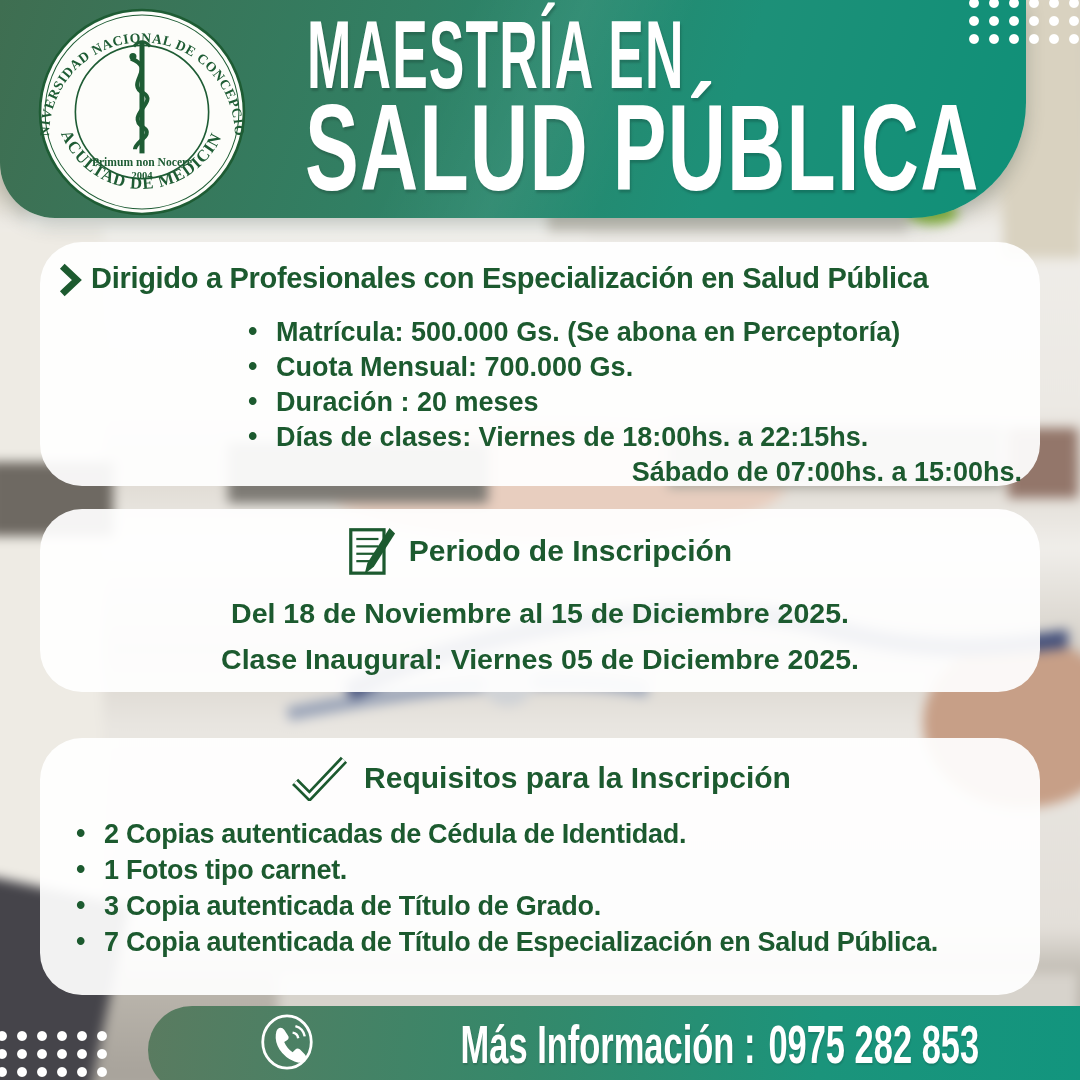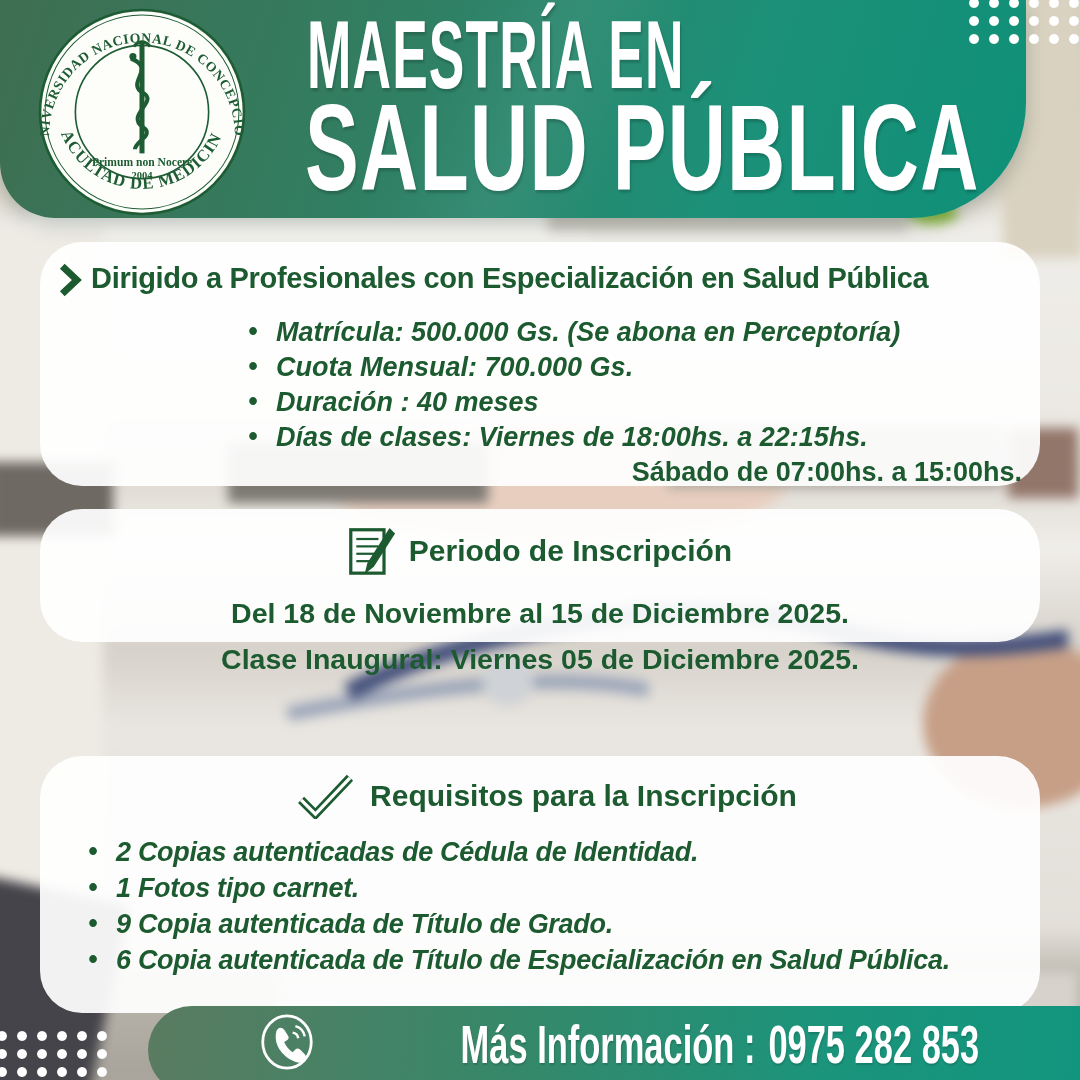--- a/index.html
+++ b/index.html
@@ -43,27 +43,27 @@
   .seal { position:absolute; left:36px; top:6px; width:212px; height:212px; }
   .title-l1,.title-l2 { position:absolute; color:#fff; font-weight:700; line-height:1;
             white-space:nowrap; transform-origin:left top; text-shadow:2px 3px 3px rgba(0,0,0,.18); z-index:5; }
   .title-l1 { left:307px; top:6px;  font-size:97px;  letter-spacing:2px; transform:scaleX(0.55); }
   .title-l2 { left:305px; top:87px; font-size:122px; letter-spacing:2px; transform:scaleX(0.66); }
 
   
   .card { position:absolute; left:40px; width:1000px; background:rgba(255,255,255,.93);
           border-radius:42px; color:#1c5a2f; z-index:5; box-sizing:border-box; }
   .c1 { top:242px; height:244px; padding:20px 18px 0 18px; }
-  .c2 { top:509px; height:133px; text-align:center; }
-  .c3 { top:756px; height:257px;padding-left:12px; }
+  .c2 { top:509px; height:183px; text-align:center; }
+  .c3 { top:738px; height:257px; }
 
   .c1-heading { display:flex; align-items:flex-start; gap:9px; font-size:29px; font-weight:700; letter-spacing:-0.3px; }
   .blist { list-style:none; margin:0; padding:0; font-weight:700; }
   .c1 .blist { margin:17px 0 0 188px; font-size:27px; line-height:35px; }
-  .blist li { position:relative; padding-left:30px;font-style:italic; }
+  .blist li { position:relative; padding-left:30px; }
   .blist li::before { content:"\2022"; position:absolute; left:2px; top:-1px; }
   .cont-line { padding-left:238px; font-size:27px; line-height:35px; font-weight:700; margin-left:188px;text-align:right; }
 
   .card-heading-center { display:flex; justify-content:center; align-items:center; gap:13px;
           font-size:30px; font-weight:700; }
   .c2 .card-heading-center { padding-top:16px; }
   .c2 .date-line { font-size:28.5px; font-weight:700; }
   .c2 .dl1 { margin-top:20px; }
   .c2 .dl2 { margin-top:13px; }
 
@@ -140,21 +140,21 @@
   <div class="card c1">
     <div class="c1-heading">
       <svg width="24" height="36" viewBox="0 0 28 40">
         <path d="M 5,4 L 22,20 L 5,36" stroke="#1c5a2f" stroke-width="8" fill="none"></path>
       </svg>
       <span>Dirigido a Profesionales con Especialización en Salud Pública</span>
     </div>
     <ul class="blist">
       <li>Matrícula: 500.000 Gs. (Se abona en Perceptoría)</li>
       <li>Cuota Mensual: 700.000 Gs.</li>
-      <li>Duración : 40 meses</li>
+      <li>Duración : 20 meses</li>
       <li>Días de clases: Viernes de 18:00hs. a 22:15hs.</li>
     </ul>
     <div class="cont-line">Sábado de 07:00hs. a 15:00hs.</div>
   </div>
 
   <div class="card c2">
     <div class="card-heading-center">
       <svg width="48" height="52" viewBox="0 0 52 56">
         <rect x="3" y="5" width="36" height="47" fill="none" stroke="#1c5a2f" stroke-width="3.5"></rect>
         <g stroke="#1c5a2f" stroke-width="2.4">
@@ -175,22 +175,22 @@
     <div class="card-heading-center">
       <svg width="62" height="46" viewBox="0 0 64 48">
         <path d="M 6,28 L 21,43 L 57,5" stroke="#1c5a2f" stroke-width="9" fill="none"></path>
         <path d="M 6,28 L 21,43 L 57,5" stroke="#ffffff" stroke-width="3.5" fill="none"></path>
       </svg>
       <span>Requisitos para la Inscripción</span>
     </div>
     <ul class="blist">
       <li>2 Copias autenticadas de Cédula de Identidad.</li>
       <li>1 Fotos tipo carnet.</li>
-      <li>9 Copia autenticada de Título de Grado.</li>
-      <li>6 Copia autenticada de Título de Especialización en Salud Pública.</li>
+      <li>3 Copia autenticada de Título de Grado.</li>
+      <li>7 Copia autenticada de Título de Especialización en Salud Pública.</li>
     </ul>
   </div>
 
   <div class="footer-bar">
     <span class="phone-wrap">
       <svg width="56" height="60" viewBox="0 0 60 62">
         <ellipse cx="30" cy="31" rx="26" ry="28" stroke="#ffffff" stroke-width="3" fill="none"></ellipse>
         <path d="M 20,17 q 4,-3 7,1 l 4,6 q 2,3 -1,5 l -3,2 q 3,7 9,11 l 3,-3 q 2,-2 5,0 l 5,5 q 3,3 0,6 q -4,5 -11,2 q -10,-4 -16,-13 q -5,-8 -4,-16 q 0,-4 2,-6 z" fill="#ffffff"></path>
         <path d="M 36,21 a 7,7 0 0 1 6,6" stroke="#ffffff" stroke-width="2.6" fill="none"></path>
         <path d="M 39,14 a 14,14 0 0 1 10,11" stroke="#ffffff" stroke-width="2.6" fill="none"></path>

